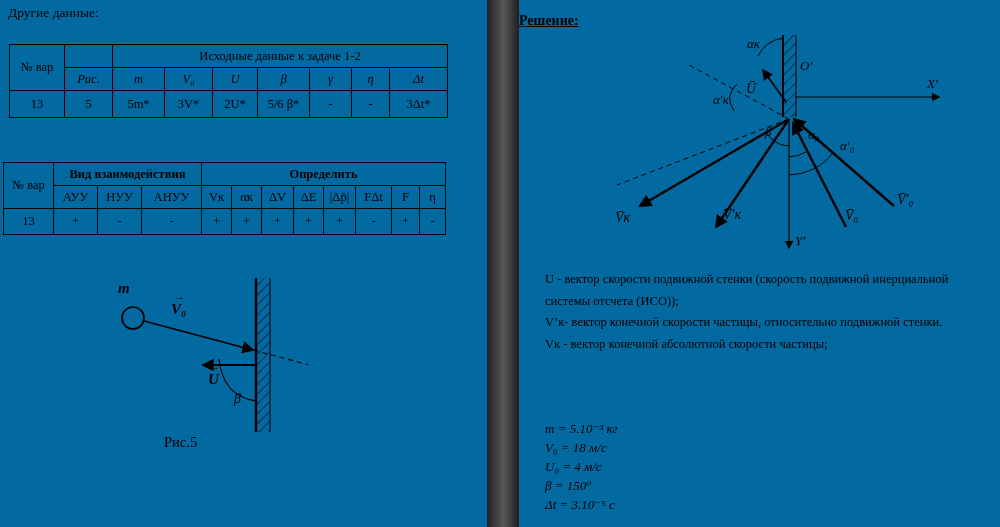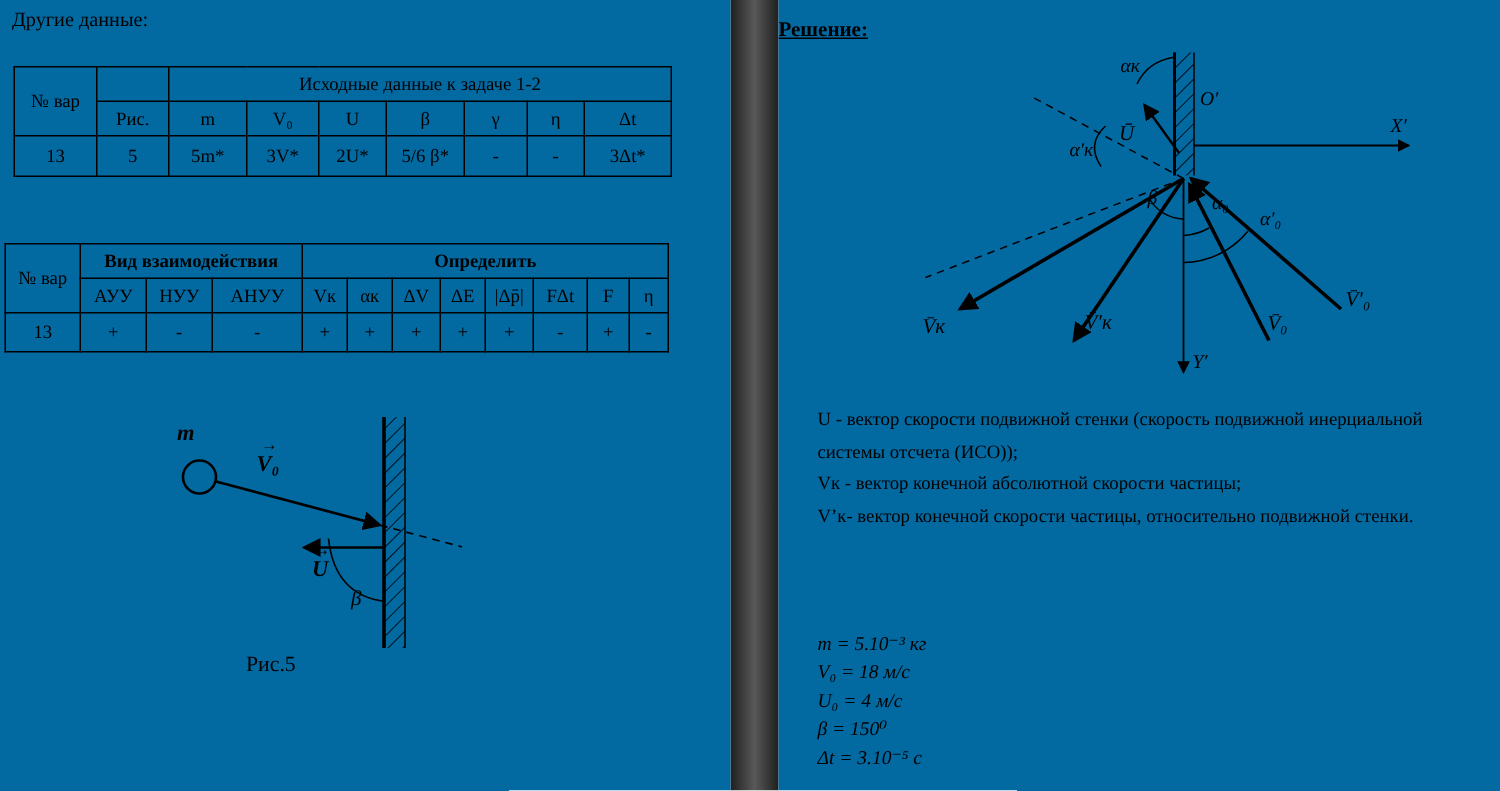--- a/index.html
+++ b/index.html
@@ -9,21 +9,21 @@
 .page{position:relative;background:#0369a1;overflow:hidden}
 .page-left{width:487px}
 .page-right{flex:1}
 .divider{flex:0 0 32px;width:32px;background:linear-gradient(90deg,#1f1f1f,#585858 50%,#1f1f1f)}
 .abs{position:absolute}
 .other-lbl{left:8px;top:5px;font-size:13.5px}
 table{border-collapse:collapse;font-size:12.5px}
 td{border:1px solid #000;text-align:center;padding:1px 3px;height:23px;vertical-align:middle}
 .t1{left:9px;top:44px}
 .t2{left:3px;top:162px}
-.t1 tr.sym td{}
+.t1 tr.sym td{font-style:italic}
 .t1 tr.drow td{height:27px}
 .t1 tr.drow td:nth-child(n+3){}
 .t2 tr.sym td:nth-child(n+4){}
 .t2 tr.drow td{height:26px}
 .grp{font-weight:bold}
 .sol-title{top:13px;left:0;width:100%;font-weight:bold;text-decoration:underline;font-size:14px}
 .defs{left:26px;top:269px;width:438px;font-size:12.5px;line-height:21.5px}
 .given{left:26px;top:419px;font-size:13px;font-style:italic;line-height:19px}
 svg{font-family:"Liberation Serif","DejaVu Serif",serif}
 svg text{font-size:13px}
@@ -211,22 +211,22 @@
       <text x="271" y="115" class="it">α₀</text>
       <text x="303" y="126" class="it">α′₀</text>
       <text x="78" y="198" class="it" style="font-size:14px">V̄к</text>
       <text x="186" y="195" class="it" style="font-size:14px">V̄′к</text>
       <text x="308" y="196" class="it" style="font-size:14px">V̄₀</text>
       <text x="360" y="180" class="it" style="font-size:14px">V̄′₀</text>
     </svg>
 
     <div class="abs defs">
       <div>U - вектор скорости подвижной стенки (скорость подвижной инерциальной системы отсчета (ИСО));</div>
+      <div>V’к- вектор конечной скорости частицы, относительно подвижной стенки.</div>
       <div>Vк - вектор конечной абсолютной скорости частицы;</div>
-      <div>V’к- вектор конечной скорости частицы, относительно подвижной стенки.</div>
     </div>
 
     <div class="abs given">
       <div>m = 5.10⁻³ кг</div>
       <div>V₀ = 18 м/с</div>
       <div>U₀ = 4 м/с</div>
       <div>β = 150⁰</div>
       <div>Δt = 3.10⁻⁵ с</div>
     </div>
 

